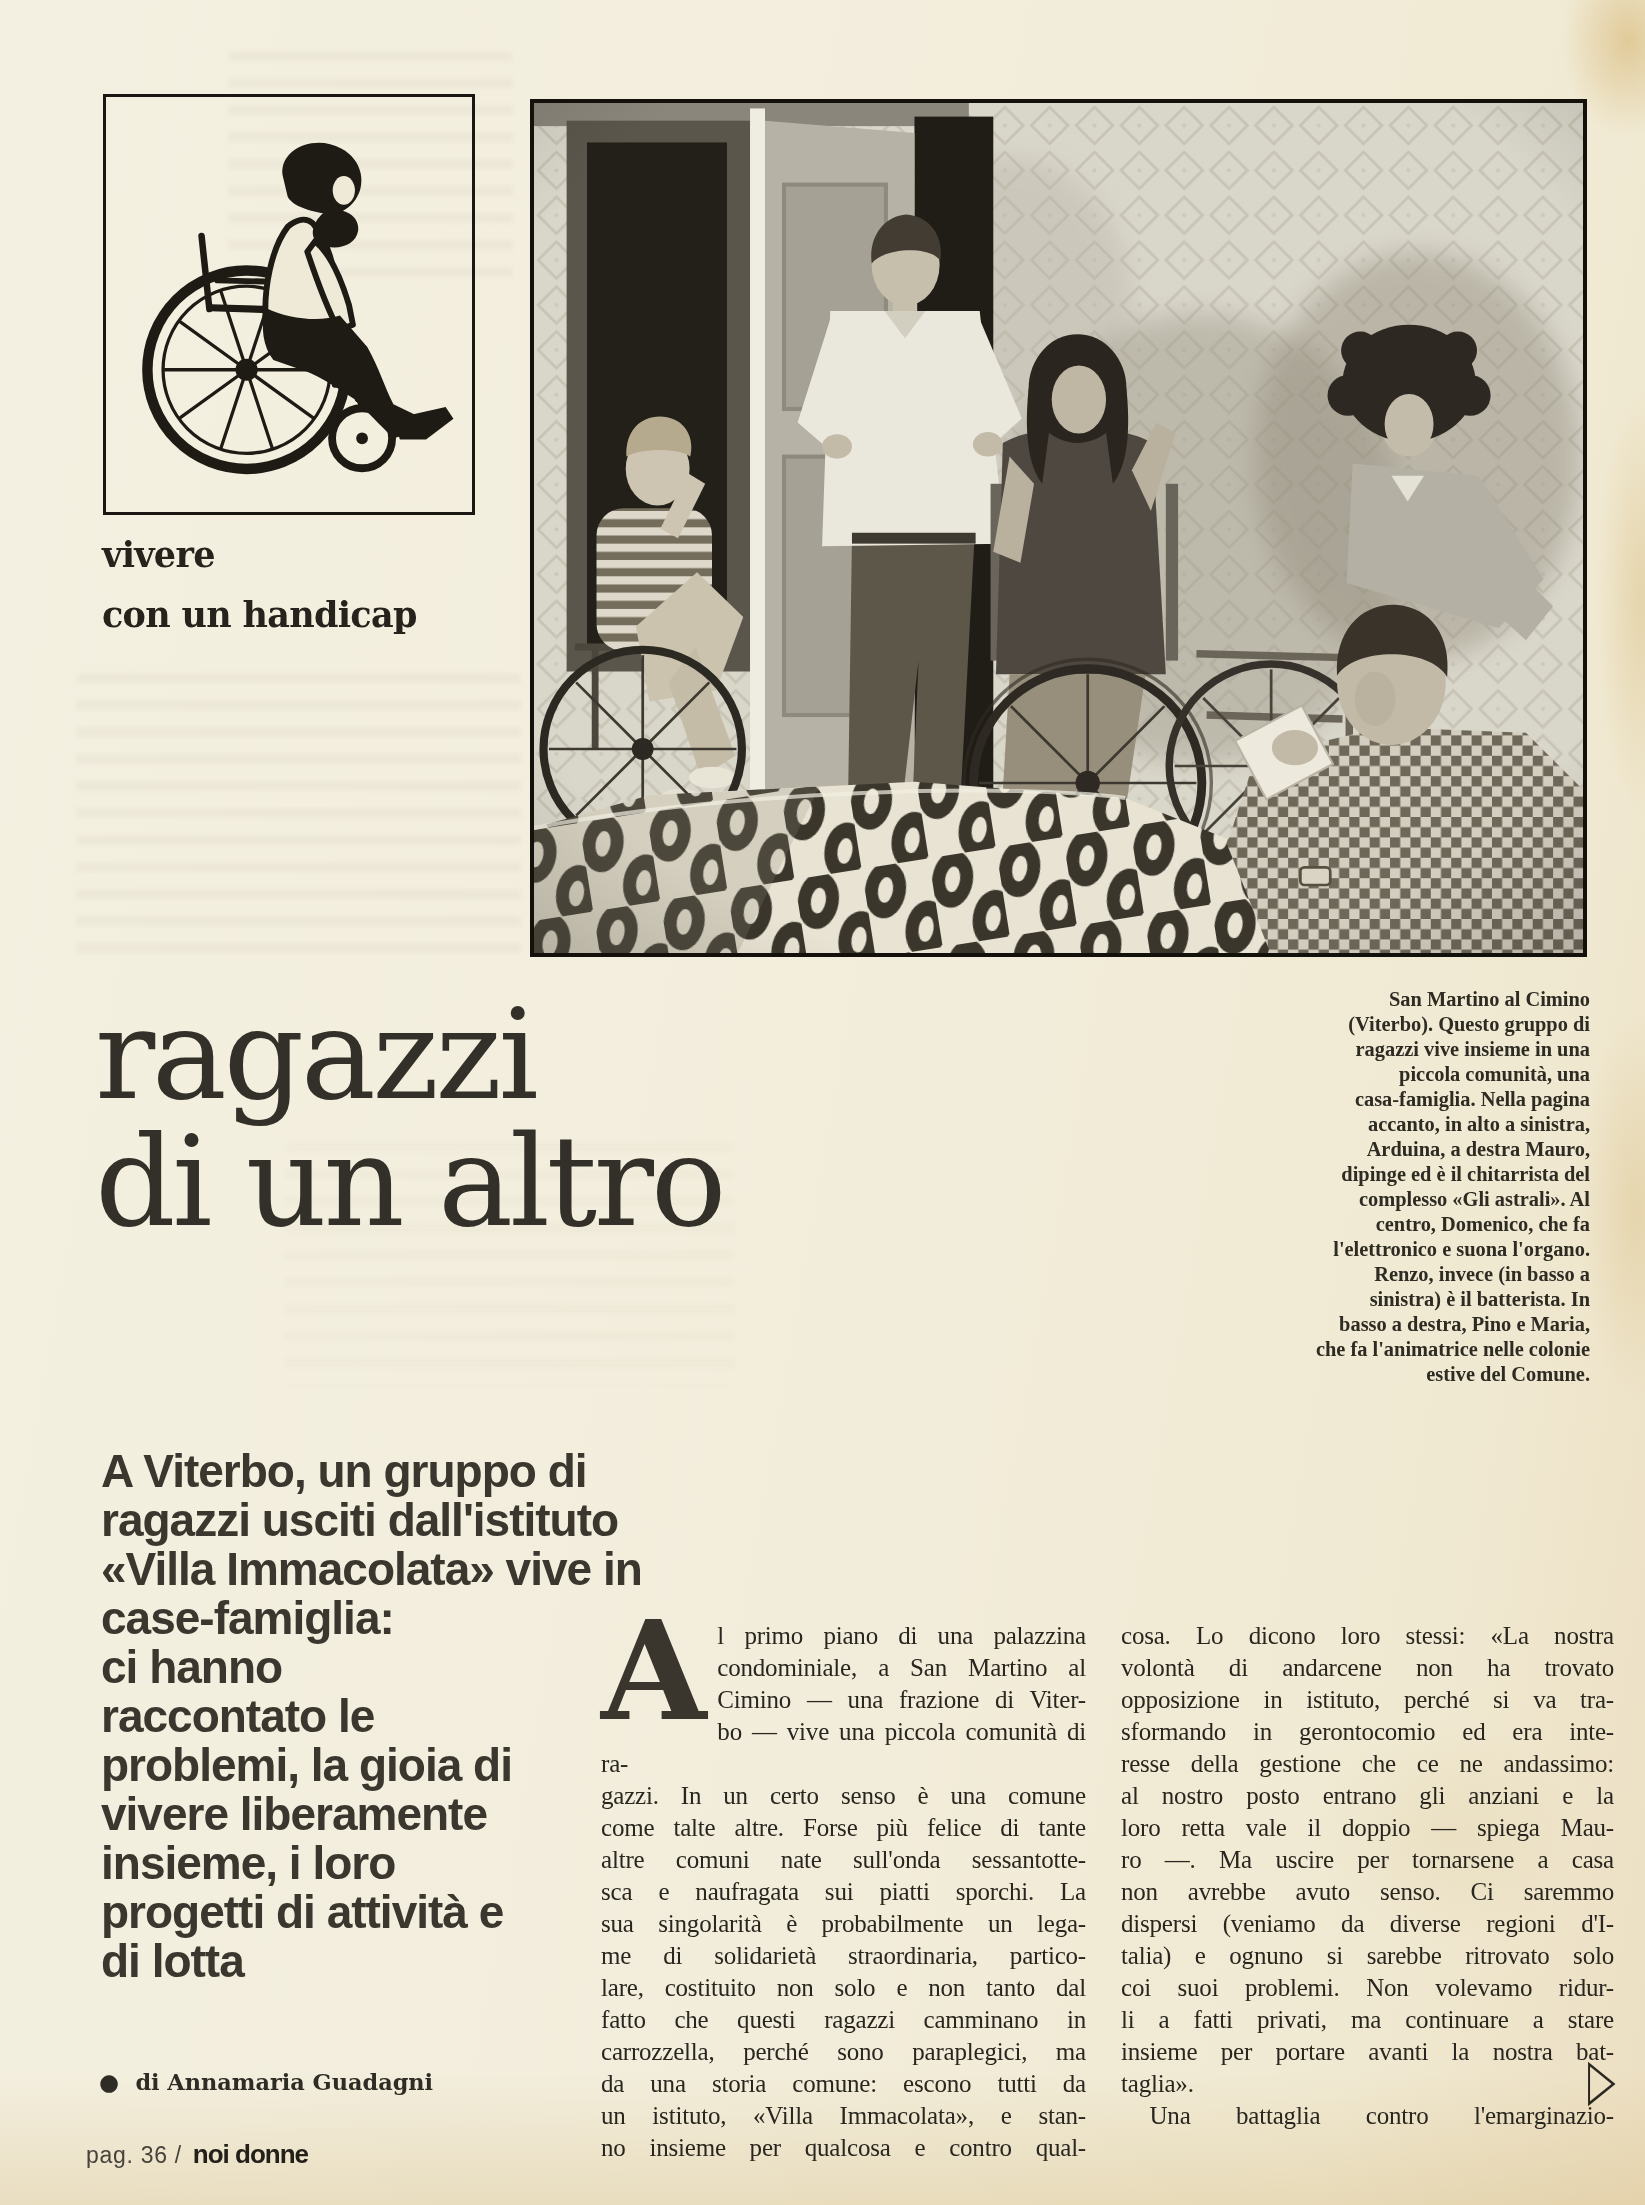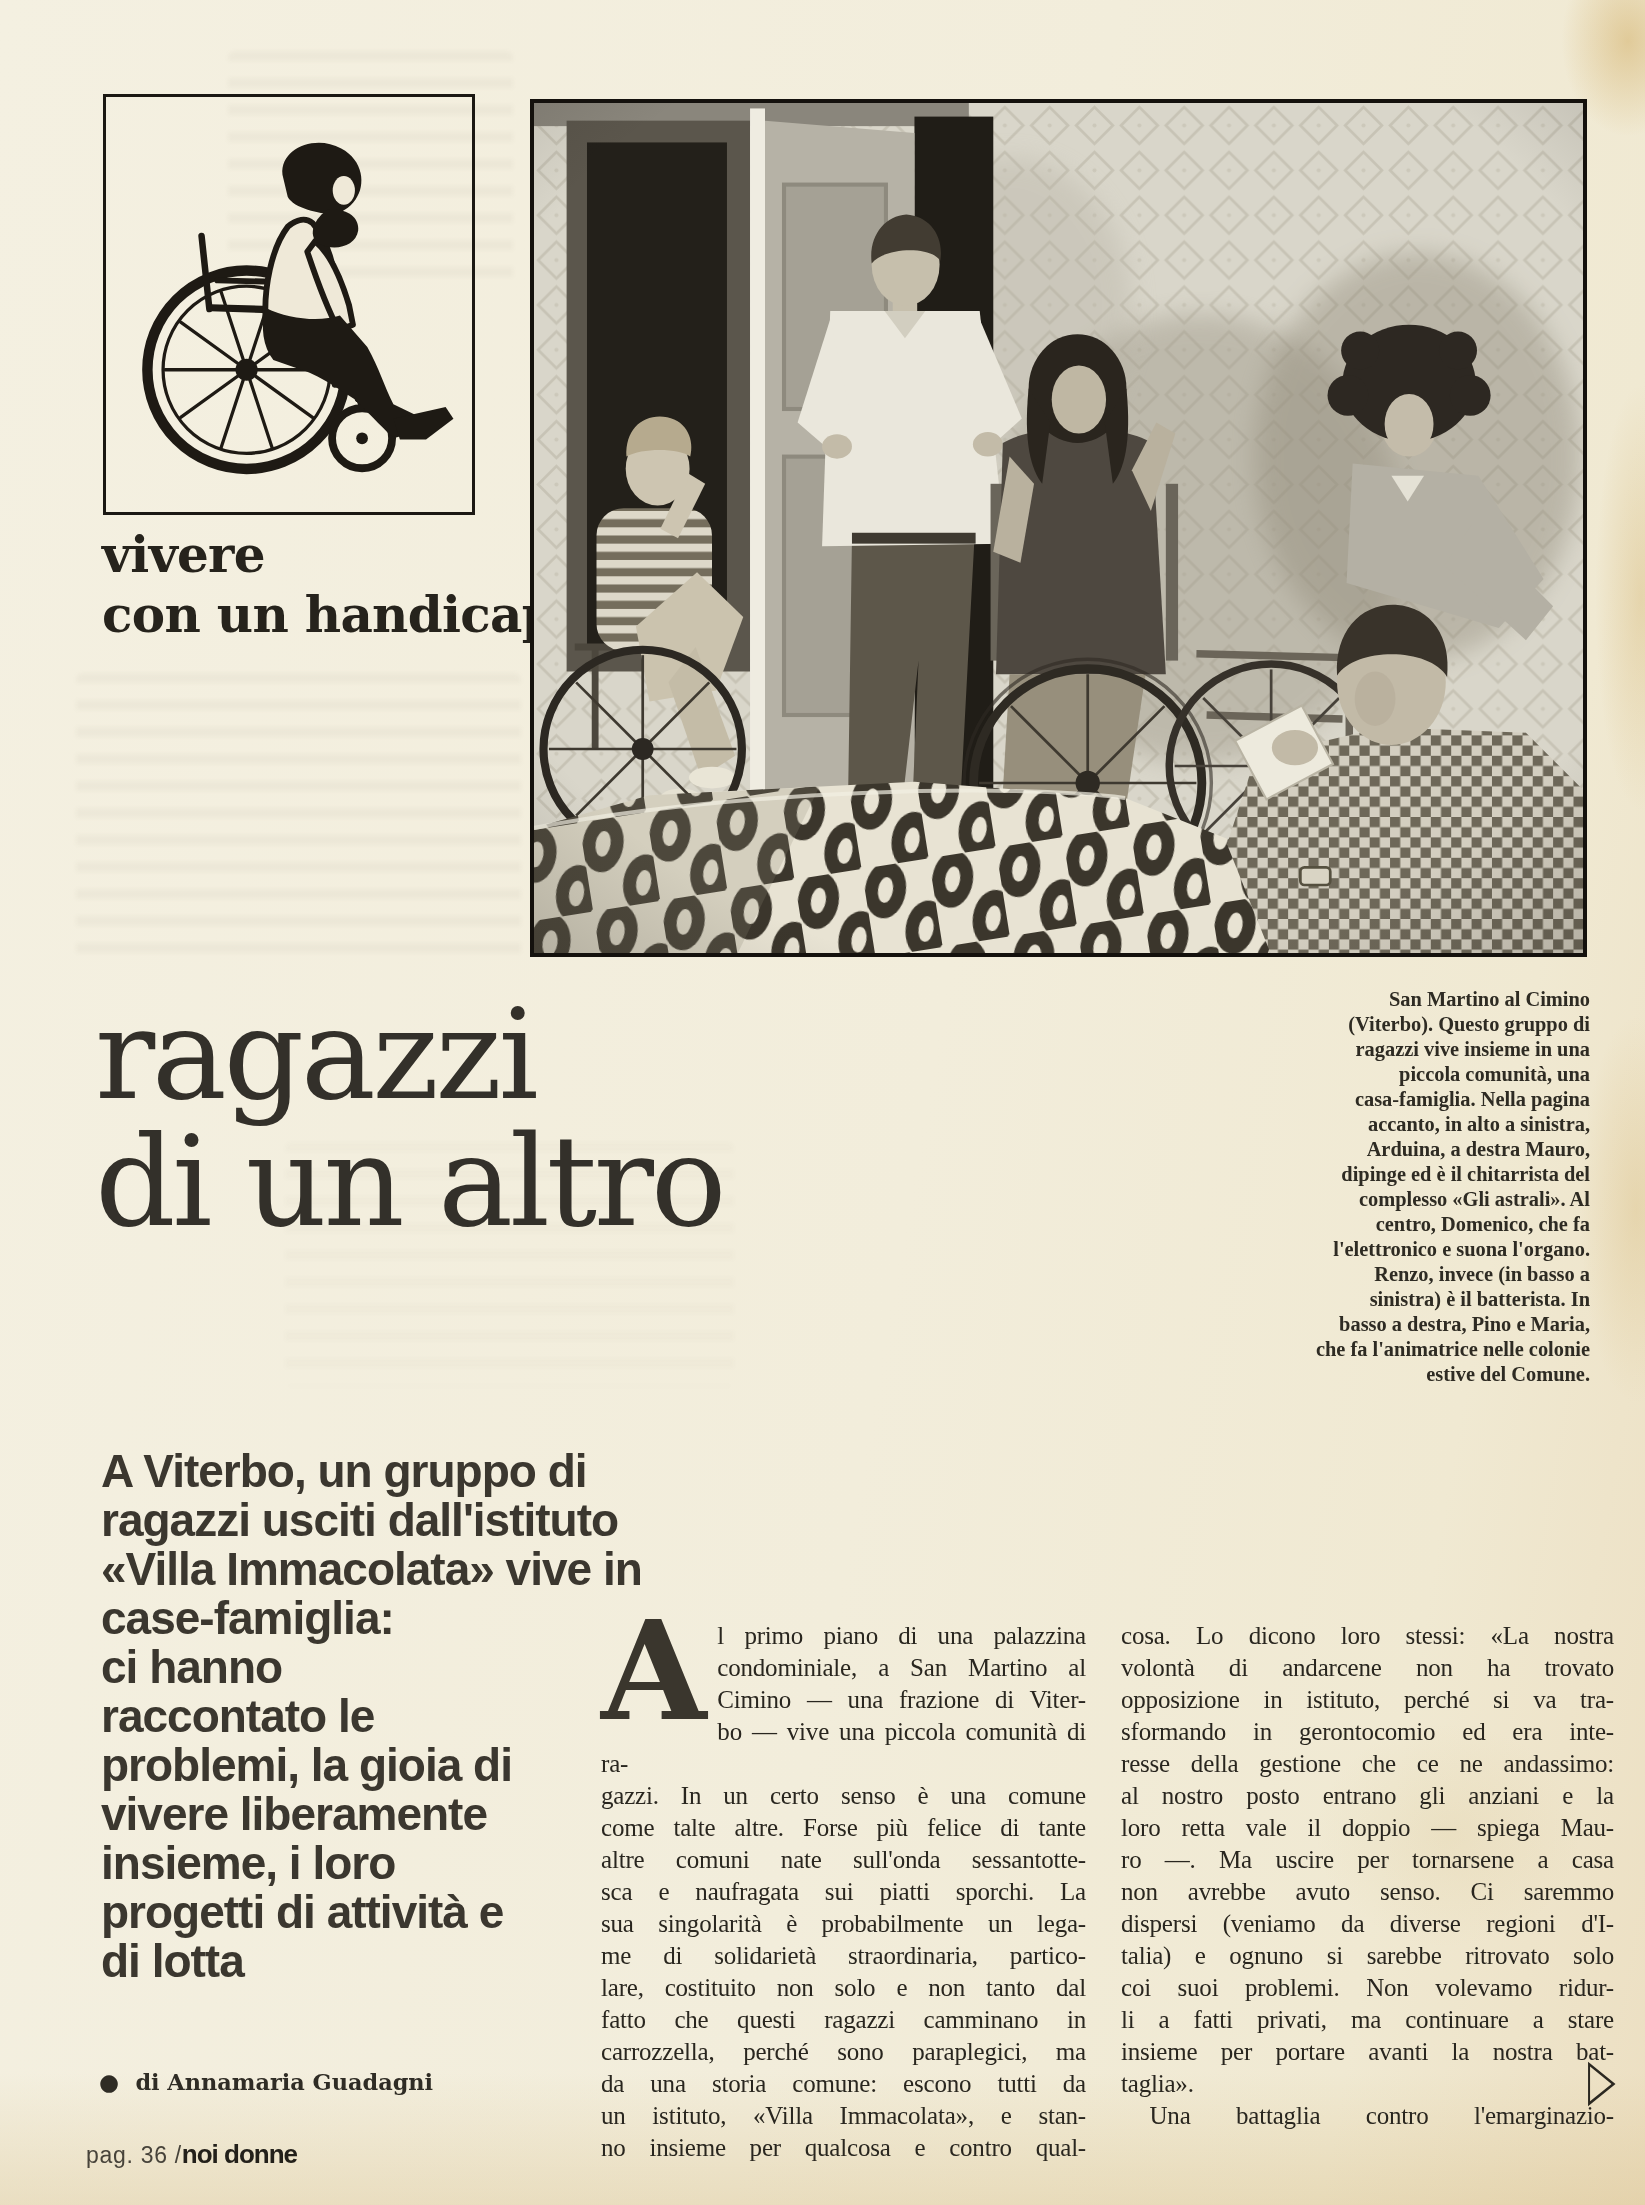--- a/index.html
+++ b/index.html
@@ -13,21 +13,21 @@
       linear-gradient(100deg, #f4f0e1 0%, #f2eddb 55%, #f0e9d2 84%, #ecdfc2 100%);
     font-family:"Liberation Serif", serif; color:#29261f;}
   .abs{position:absolute;}
   
   .ghost{position:absolute;filter:blur(2px);opacity:.55;border-radius:6.8px;
     background:repeating-linear-gradient(180deg, rgba(128,118,100,.10) 0 10.2px, rgba(128,118,100,0) 10.2px 27px);}
   
   .rubric-box{left:103px;top:94px;width:366px;height:415px;border:3.4px solid #1b1813;
     display:flex;align-items:center;justify-content:center;}
   .rubric{left:102px;top:525px;font-family:"DejaVu Serif",serif;font-weight:bold;
-    font-size:50px;line-height:60px;letter-spacing:-0.7px;color:#26231c;white-space:nowrap;}
+    font-size:35px;line-height:60px;letter-spacing:-0.7px;color:#26231c;white-space:nowrap;}
   
   .photo{left:530px;top:99px;width:1057px;height:858px;border:4.1px solid #14110d;box-sizing:border-box;background:#d9d6ca;}
   .photo svg{display:block;width:100%;height:100%;}
   
   .headline{left:95px;top:991px;font-family:"DejaVu Serif",serif;font-weight:normal;
     font-size:126px;line-height:127px;letter-spacing:-3.4px;color:#33302a;white-space:nowrap;}
   
   .caption{left:1060px;top:987px;width:530px;font-family:"Liberation Serif",serif;
     font-weight:bold;font-size:20.4px;line-height:25px;color:#2e2b23;}
   .caption .tline{text-align:right;}
@@ -46,21 +46,21 @@
   .tline{white-space:nowrap;}
   .bodycol .tline{white-space:normal;}
   .just{text-align:justify;text-align-last:justify;}
   .dropcap{float:left;font-family:"DejaVu Serif",serif;font-weight:bold;font-size:136px;
     line-height:95px;height:92px;margin:4.1px 11px 0 0;color:#3a362d;overflow:visible;}
   .indent{ text-indent:28.5px; }
   
   .cont{left:1588px;top:2050px;font-family:"DejaVu Sans",sans-serif;font-size:58px;
     line-height:58px;color:#2b2821;transform:scaleX(.62);transform-origin:left;}
   
-  .footer{left:86px;top:2139px;display:flex;align-items:baseline;}
+  .footer{left:86px;top:2139px;display:flex;align-items:baseline;gap:11px;}
   .footer .plabel{font-family:"Liberation Sans",sans-serif;font-size:23px;color:#47433a;letter-spacing:0.7px;}
   .footer .logo{font-family:"Liberation Sans",sans-serif;font-weight:bold;font-size:26px;
     color:#23201a;letter-spacing:-1px;}
 </style>
 </head>
 <body>
 
 <div class="page">
 
   <div class="ghost abs" style="left:228px;top:51px;width:285px;height:238px;"></div>

